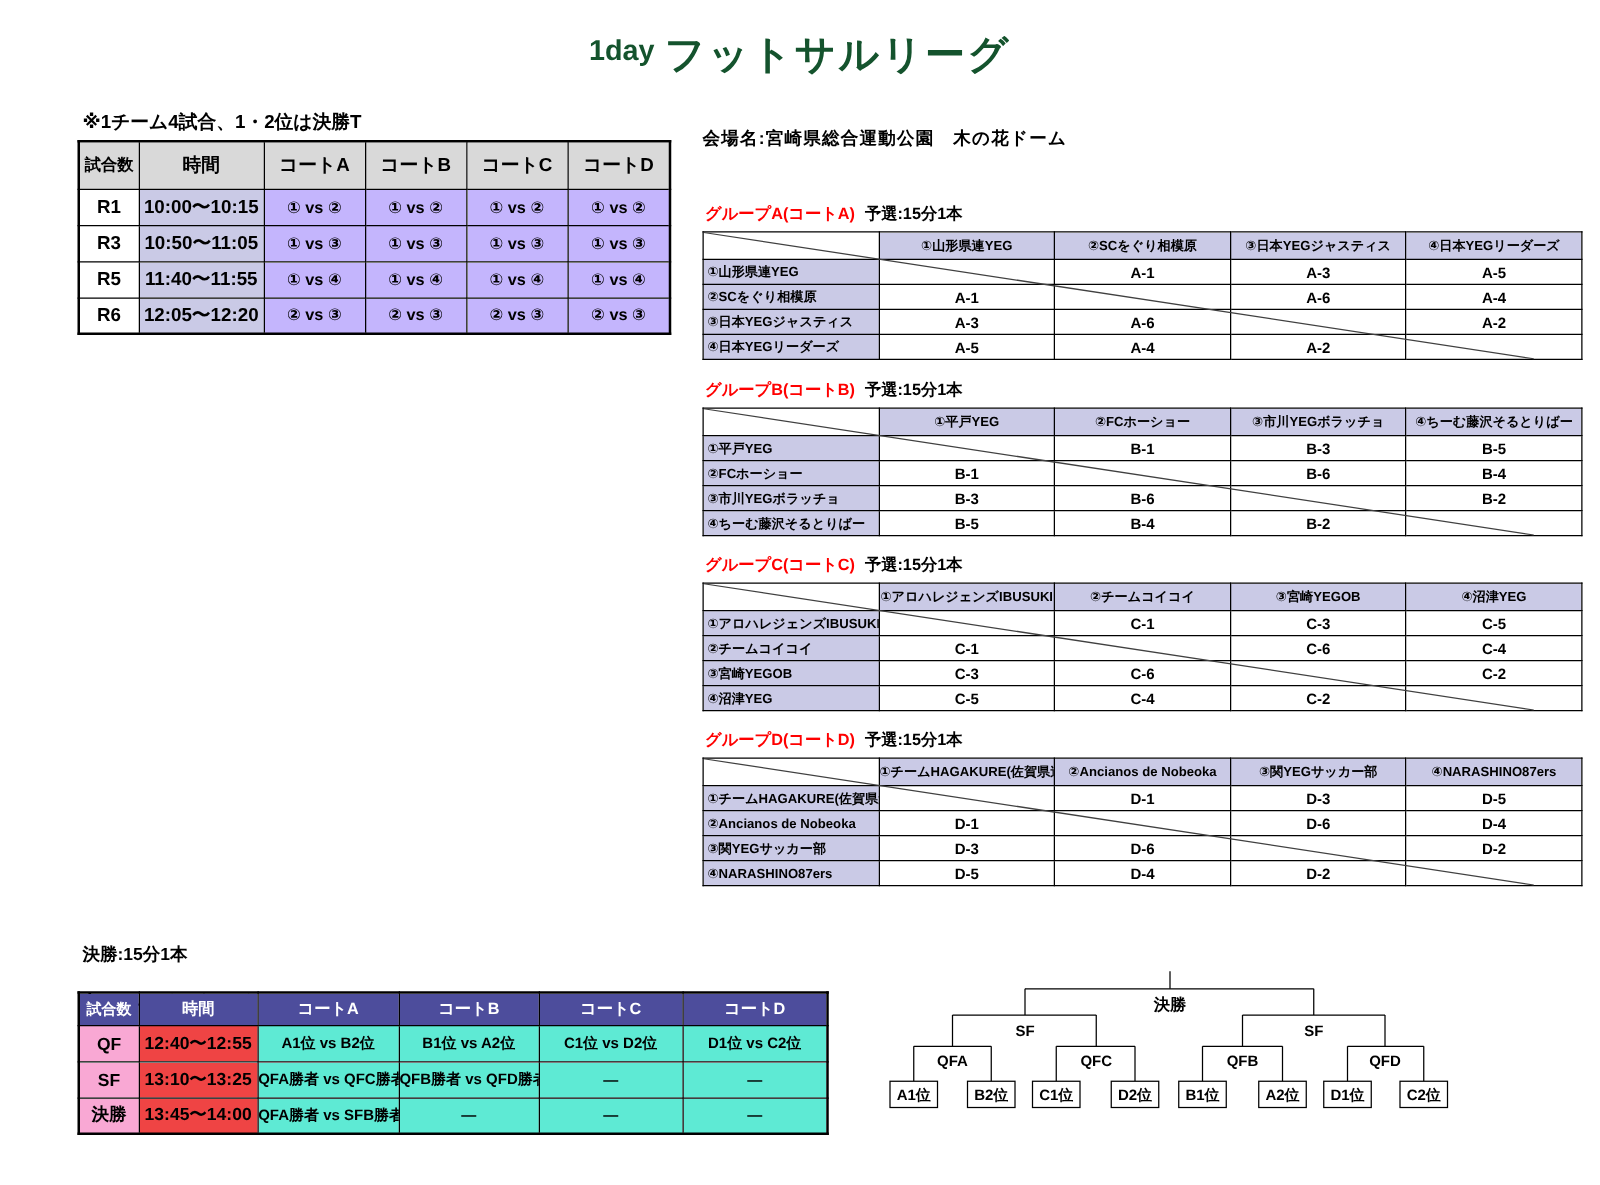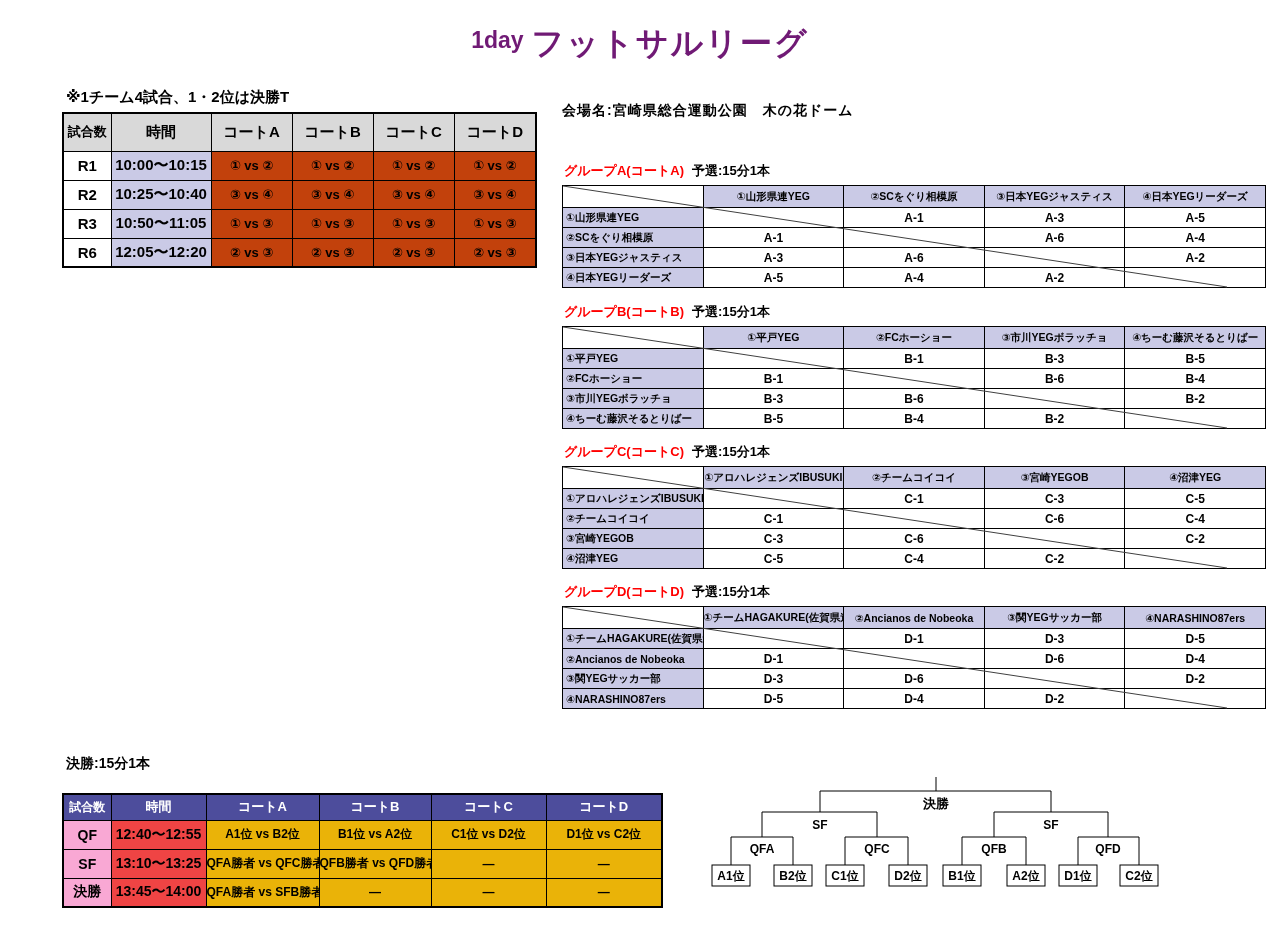--- a/index.html
+++ b/index.html
@@ -2,37 +2,37 @@
 <html lang="ja"><head>
 <meta charset="utf-8">
 <style>
   html,body{margin:0;padding:0;}
   body{
     width:1280px;height:948px;position:relative;background:#fff;
     font-family:"Liberation Sans","DejaVu Sans",sans-serif;
     font-weight:bold;color:#000;overflow:hidden;
   }
   
-  .page-title{position:absolute;top:22px;left:0;width:100%;text-align:center;color:#701a75;}
+  .page-title{position:absolute;top:22px;left:0;width:100%;text-align:center;color:#14532d;}
   .title-prefix{font-size:23px;vertical-align:6px;margin-right:8px;}
   .title-main{font-size:32px;letter-spacing:2px;}
   
   .note-top{position:absolute;left:66px;top:88px;font-size:15px;}
   
   .schedule-wrap{position:absolute;left:62px;top:112px;}
   table{border-collapse:collapse;table-layout:fixed;}
   .schedule{width:473px;border:2px solid #000;}
   .schedule th,.schedule td{border:1px solid #000;text-align:center;vertical-align:middle;padding:0;overflow:hidden;white-space:nowrap;}
   .schedule thead tr{height:38px;}
   .schedule tbody tr{height:29px;}
   .schedule th{background:#d9d9d9;font-size:15px;}
   .schedule th.first{font-size:13px;}
   .schedule td.round-cell{background:#fff;font-size:15px;}
   .schedule td.time-cell{background:#cacae6;font-size:15px;}
-  .schedule td.match-cell{background:#c2410c;font-size:13px;text-align:center;}
+  .schedule td.match-cell{background:#c4b5fd;font-size:13px;text-align:center;}
   
   .venue{position:absolute;left:562px;top:102px;font-size:14px;letter-spacing:1px;}
   
   .group-block{position:absolute;left:562px;width:666px;}
   .group-label-line{position:absolute;left:2px;top:0;font-size:13px;}
   .group-label{color:#ff0000;margin-right:8px;}
   .group-sub{color:#000;}
   .group-table-wrap{position:absolute;left:0;top:23px;width:666px;height:103px;}
   .group-table{width:704px;border:1.5px solid #000;}
   .group-table th,.group-table td{border:1px solid #000;padding:0;overflow:hidden;white-space:nowrap;vertical-align:middle;}
@@ -48,21 +48,21 @@
   .finals-heading2{position:absolute;left:66px;top:792px;font-size:12px;}
   .finals-wrap{position:absolute;left:62px;top:793px;}
   .finals{width:599px;border:2px solid #000;}
   .finals th,.finals td{border:1px solid #000;text-align:center;vertical-align:middle;padding:0;overflow:hidden;white-space:nowrap;}
   .finals thead tr{height:26px;}
   .finals tbody tr{height:29px;}
   .finals th{background:#4d4d9c;color:#fff;font-size:13px;}
   .finals th.first{font-size:12px;}
   .finals td.stage-cell{background:#f9a8d4;font-size:14px;}
   .finals td.time-cell{background:#ef4444;font-size:14px;}
-  .finals td.match-cell{background:#eab308;font-size:12px;}
+  .finals td.match-cell{background:#5eead4;font-size:12px;}
   
   .bracket{position:absolute;left:690px;top:753px;}
   .bracket line,.bracket rect{stroke:#000;stroke-width:1;fill:none;}
   .bracket rect{fill:#fff;}
   .bracket text{font-family:"Liberation Sans","DejaVu Sans",sans-serif;font-weight:bold;font-size:12px;fill:#000;text-anchor:middle;}
   .bracket text.final-label{font-size:13px;}
 </style>
 </head>
 <body>
 
@@ -95,34 +95,34 @@
     <tbody id="schedule-tbody">
         <tr>
           <td class="round-cell">R1</td>
           <td class="time-cell">10:00〜10:15</td>
           <td class="match-cell">① vs ②</td>
           <td class="match-cell">① vs ②</td>
           <td class="match-cell">① vs ②</td>
           <td class="match-cell">① vs ②</td>
         </tr>
         <tr>
-          <td class="round-cell">R2</td>
-          <td class="time-cell">10:25〜10:40</td>
-          <td class="match-cell">③ vs ④</td>
-          <td class="match-cell">③ vs ④</td>
-          <td class="match-cell">③ vs ④</td>
-          <td class="match-cell">③ vs ④</td>
-        </tr>
-        <tr>
           <td class="round-cell">R3</td>
           <td class="time-cell">10:50〜11:05</td>
           <td class="match-cell">① vs ③</td>
           <td class="match-cell">① vs ③</td>
           <td class="match-cell">① vs ③</td>
           <td class="match-cell">① vs ③</td>
+        </tr>
+        <tr>
+          <td class="round-cell">R5</td>
+          <td class="time-cell">11:40〜11:55</td>
+          <td class="match-cell">① vs ④</td>
+          <td class="match-cell">① vs ④</td>
+          <td class="match-cell">① vs ④</td>
+          <td class="match-cell">① vs ④</td>
         </tr>
         <tr>
           <td class="round-cell">R6</td>
           <td class="time-cell">12:05〜12:20</td>
           <td class="match-cell">② vs ③</td>
           <td class="match-cell">② vs ③</td>
           <td class="match-cell">② vs ③</td>
           <td class="match-cell">② vs ③</td>
         </tr>
       </tbody>

